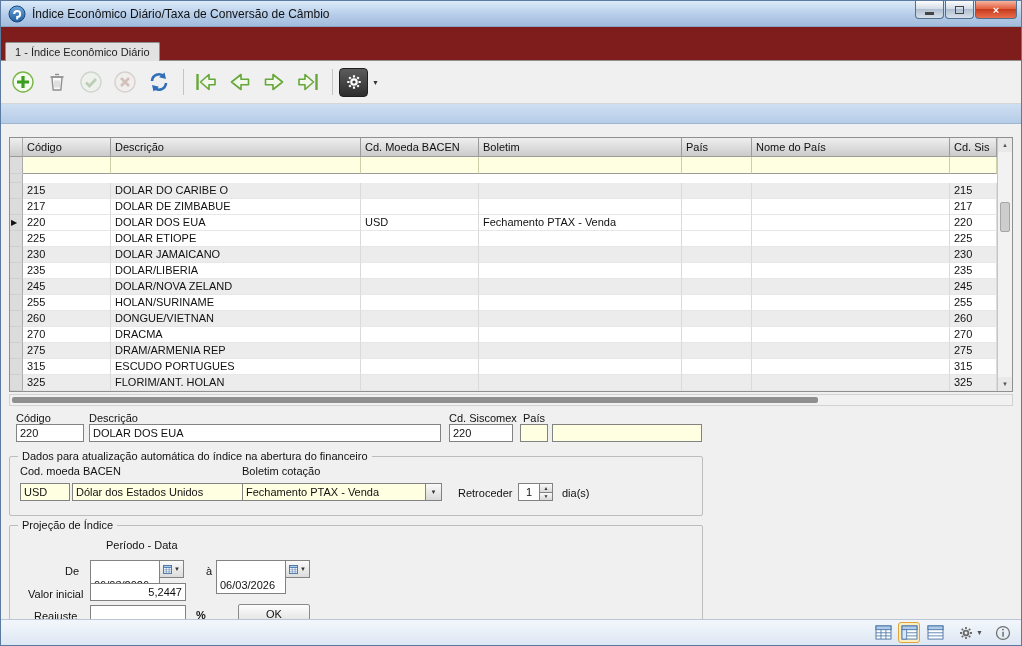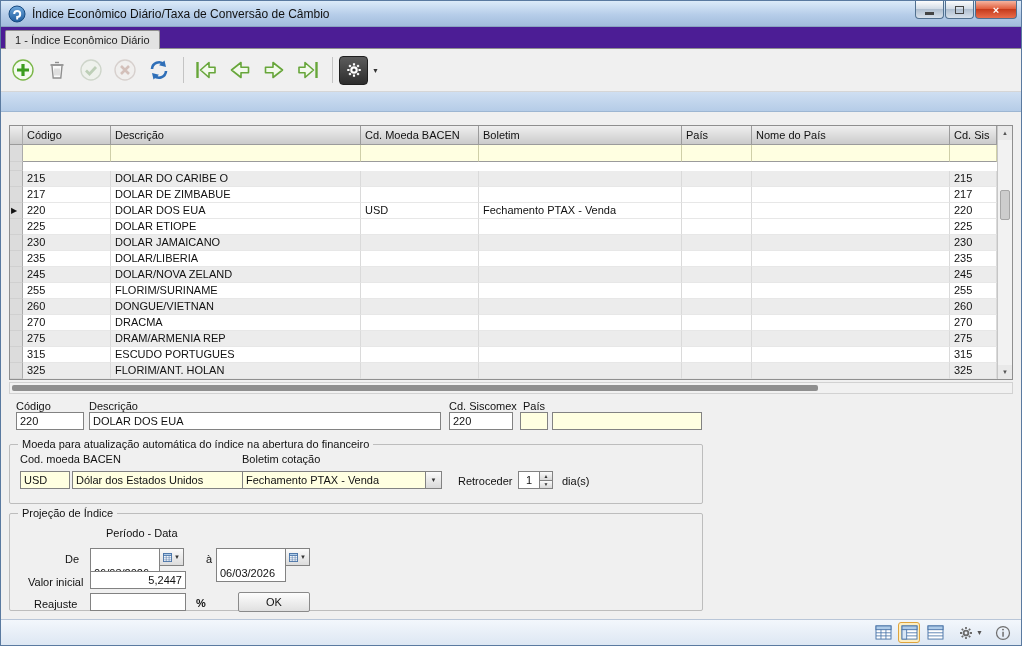--- a/index.html
+++ b/index.html
@@ -16,22 +16,22 @@
   .win-btn { width:29px; height:18px; border:1px solid #51708f; border-top:none;
              border-radius:0 0 4px 4px; margin-left:1px;
              background:linear-gradient(#fdfdfd,#d3dce7 45%,#b0bfd0 50%,#d8e1eb);
              display:flex; align-items:center; justify-content:center; color:#333; }
   .win-btn.close { width:42px; color:#fff; font-weight:bold; font-size:11px;
              background:linear-gradient(#f6b49f,#e2603f 45%,#c63c1d 50%,#ea6d4c); }
   .glyph-min { width:9px; height:3px; background:#444; margin-top:7px; }
   .glyph-max { width:9px; height:8px; border:1.5px solid #444; }
 
   
-  .tabbar { height:22px; padding:3px 4px 0 4px; display:flex; align-items:flex-end;
-            background:#4c1d95; position:relative; }
+  .tabbar { height:34px; padding:3px 4px 0 4px; display:flex; align-items:flex-end;
+            background:#7f1d1d; position:relative; }
   .tabbar::after { content:''; position:absolute; left:0; right:0; bottom:0; height:1px; background:#8f8f8f; }
   .tab { font-size:11px; padding:3px 9px 3px 9px; border:1px solid #8f8f8f; border-bottom:none;
          border-radius:2px 2px 0 0; background:#e2e2e2; margin-right:2px; color:#222; position:relative; z-index:1; }
   .tab.active { background:#f0f0f0; z-index:2; padding-bottom:4px; }
 
   
   .toolbar { height:43px; display:flex; align-items:center; padding:0 6px;
              background:#f0f0f0; border-bottom:1px solid #d6d6d6; }
   .tbtn { width:32px; height:32px; display:flex; align-items:center; justify-content:center;
           border-radius:3px; margin-right:2px; }
@@ -332,21 +332,21 @@
             <div class="gcell col-descricao" data-interactable="true">DOLAR/NOVA ZELAND</div>
             <div class="gcell col-moeda_bacen" data-interactable="true"></div>
             <div class="gcell col-boletim" data-interactable="true"></div>
             <div class="gcell col-pais" data-interactable="true"></div>
             <div class="gcell col-nome_pais" data-interactable="true"></div>
             <div class="gcell col-cd_sis" data-interactable="true">245</div>
           </div>
           <div class="grow" data-interactable="true">
             <div class="mcell" data-interactable="false"></div>
             <div class="gcell col-codigo" data-interactable="true">255</div>
-            <div class="gcell col-descricao" data-interactable="true">FLORIM/SURINAME</div>
+            <div class="gcell col-descricao" data-interactable="true">HOLAN/SURINAME</div>
             <div class="gcell col-moeda_bacen" data-interactable="true"></div>
             <div class="gcell col-boletim" data-interactable="true"></div>
             <div class="gcell col-pais" data-interactable="true"></div>
             <div class="gcell col-nome_pais" data-interactable="true"></div>
             <div class="gcell col-cd_sis" data-interactable="true">255</div>
           </div>
           <div class="grow alt" data-interactable="true">
             <div class="mcell" data-interactable="false"></div>
             <div class="gcell col-codigo" data-interactable="true">260</div>
             <div class="gcell col-descricao" data-interactable="true">DONGUE/VIETNAN</div>
@@ -415,21 +415,21 @@
     <span class="flabel" style="left:440px; top:6px;" data-interactable="false">Cd. Siscomex</span>
     <span class="flabel" style="left:514px; top:6px;" data-interactable="false">País</span>
 
     <div class="ffield" style="left:7px; top:18px; width:68px;" data-interactable="true">220</div>
     <div class="ffield" style="left:80px; top:18px; width:352px;" data-interactable="true">DOLAR DOS EUA</div>
     <div class="ffield" style="left:440px; top:18px; width:64px;" data-interactable="true">220</div>
     <div class="ffield yellow" style="left:511px; top:18px; width:28px;" data-interactable="true"></div>
     <div class="ffield yellow" style="left:543px; top:18px; width:150px;" data-interactable="true"></div>
 
     <div class="groupbox" style="left:0; top:50px; width:694px; height:60px;" data-interactable="false">
-      <span class="gb-title" data-interactable="false">Moeda para atualização automática do índice na abertura do financeiro</span>
+      <span class="gb-title" data-interactable="false">Dados para atualização automática do índice na abertura do financeiro</span>
       <span class="flabel" style="left:10px; top:8px;" data-interactable="false">Cod. moeda BACEN</span>
       <span class="flabel" style="left:232px; top:8px;" data-interactable="false">Boletim cotação</span>
       <div class="ffield yellow" style="left:10px; top:26px; width:50px;" data-interactable="true">USD</div>
       <div class="ffield yellow" style="left:62px; top:26px; width:172px;" data-interactable="true">Dólar dos Estados Unidos</div>
       <div class="combo" style="left:232px; top:26px;" data-interactable="true">
         <div class="combo-val" style="width:184px;" data-interactable="true">Fechamento PTAX - Venda</div>
         <div class="combo-arrow" data-interactable="true">▼</div>
       </div>
       <span class="flabel" style="left:448px; top:30px;" data-interactable="false">Retroceder</span>
       <div class="spinner" style="left:508px; top:26px;" data-interactable="true">

